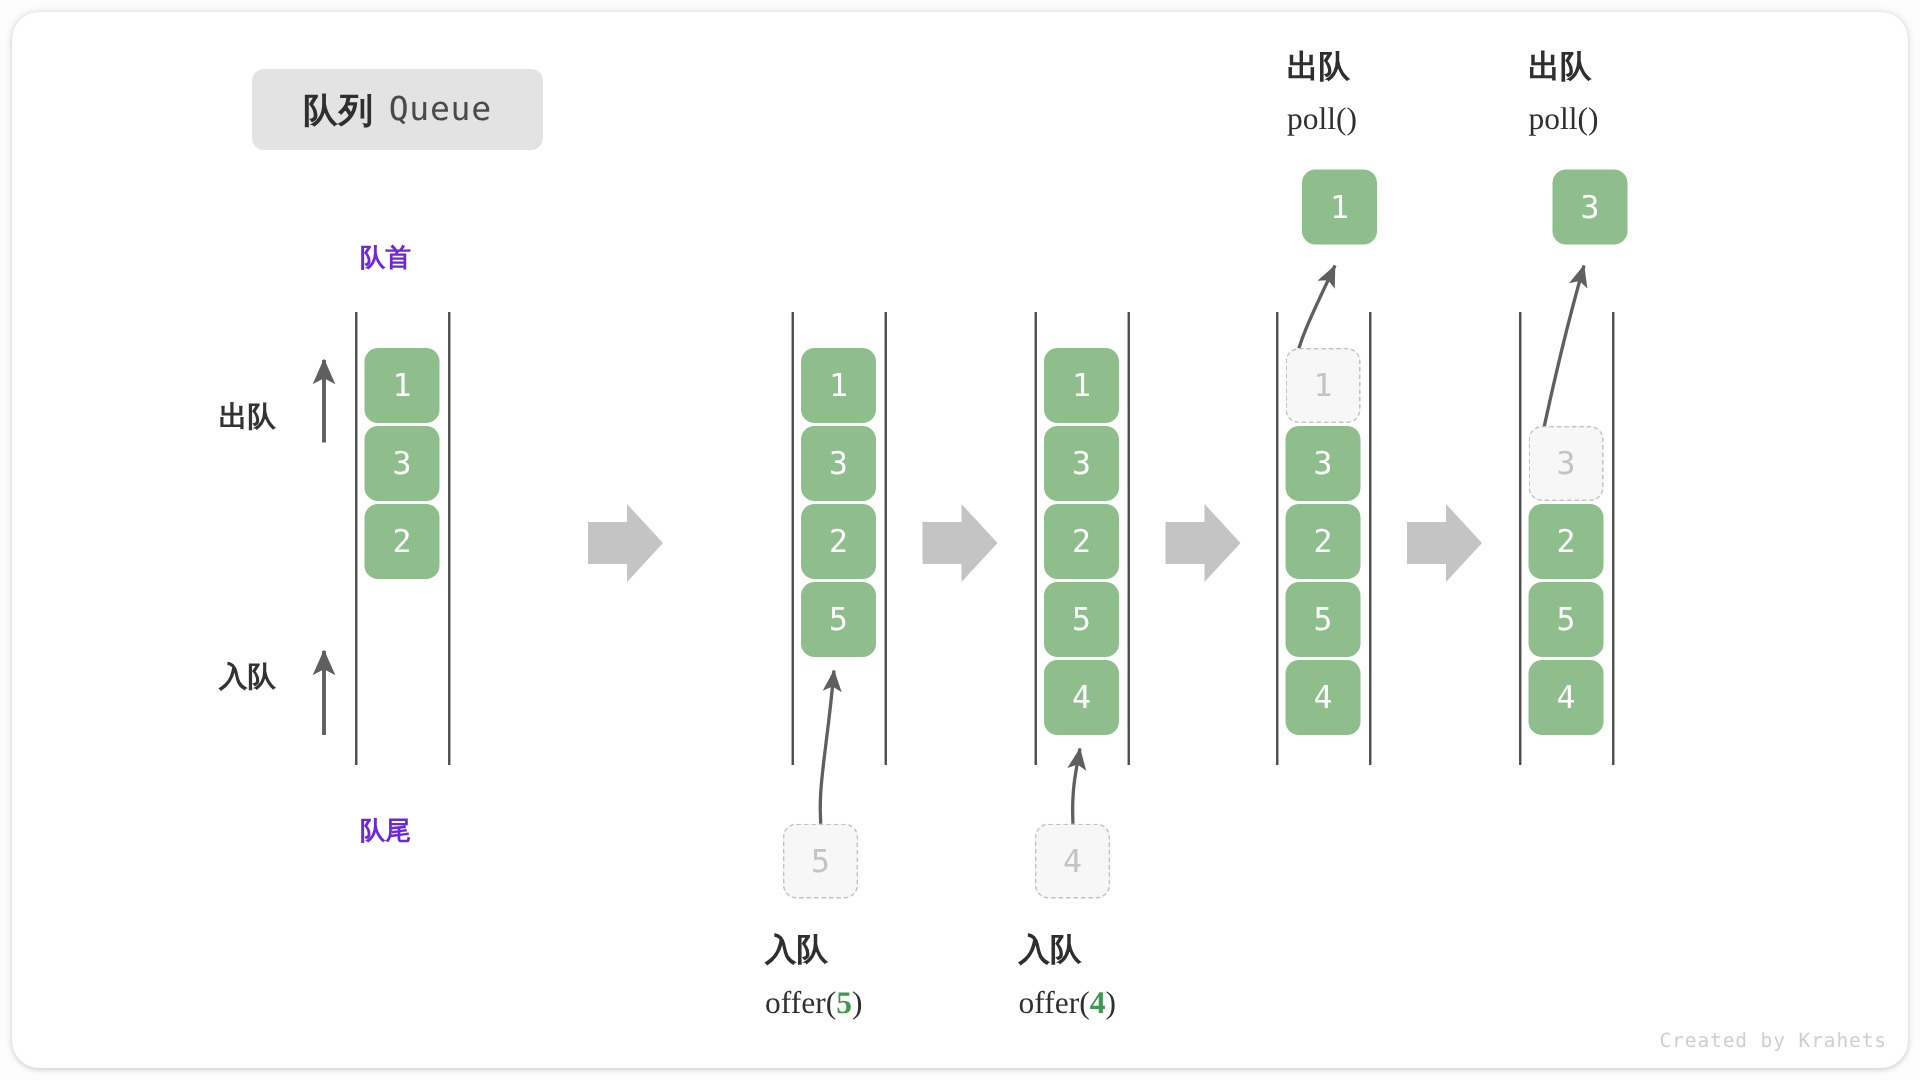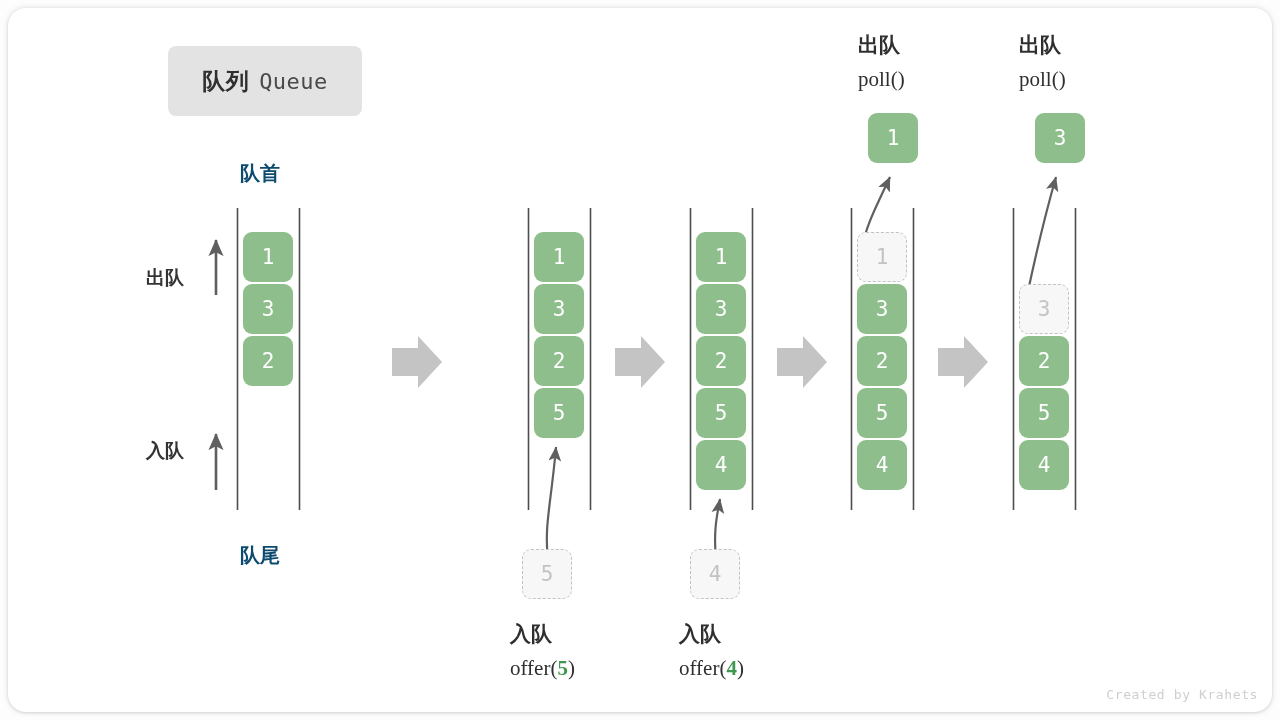--- a/index.html
+++ b/index.html
@@ -34,21 +34,21 @@
     width: 1280px;
     height: 720px;
   }
 
   
   .title-badge {
     position: absolute;
     left: 168px;
     top: 46px;
     width: 194px;
-    height: 70px;
+    height: 54px;
     background: #e3e3e3;
     border-radius: 8px;
     display: flex;
     align-items: center;
     justify-content: center;
     gap: 10px;
   }
   .title-cn {
     font-family: "Liberation Sans", "DejaVu Sans", sans-serif;
     font-size: 23px;
@@ -60,23 +60,23 @@
     font-family: "DejaVu Sans Mono", "Liberation Mono", monospace;
     font-size: 22px;
     color: #4a4a4a;
     letter-spacing: 0.5px;
   }
 
   
   .hdr-label {
     position: absolute;
     font-family: "Liberation Sans", "DejaVu Sans", sans-serif;
-    font-size: 20px;
-    font-weight: bold;
-    color: #0c4a6e;
+    font-size: 17px;
+    font-weight: bold;
+    color: #6d28d9;
     white-space: nowrap;
   }
   .side-label {
     position: absolute;
     font-family: "Liberation Sans", "DejaVu Sans", sans-serif;
     font-size: 19px;
     font-weight: bold;
     color: #333333;
     white-space: nowrap;
   }

